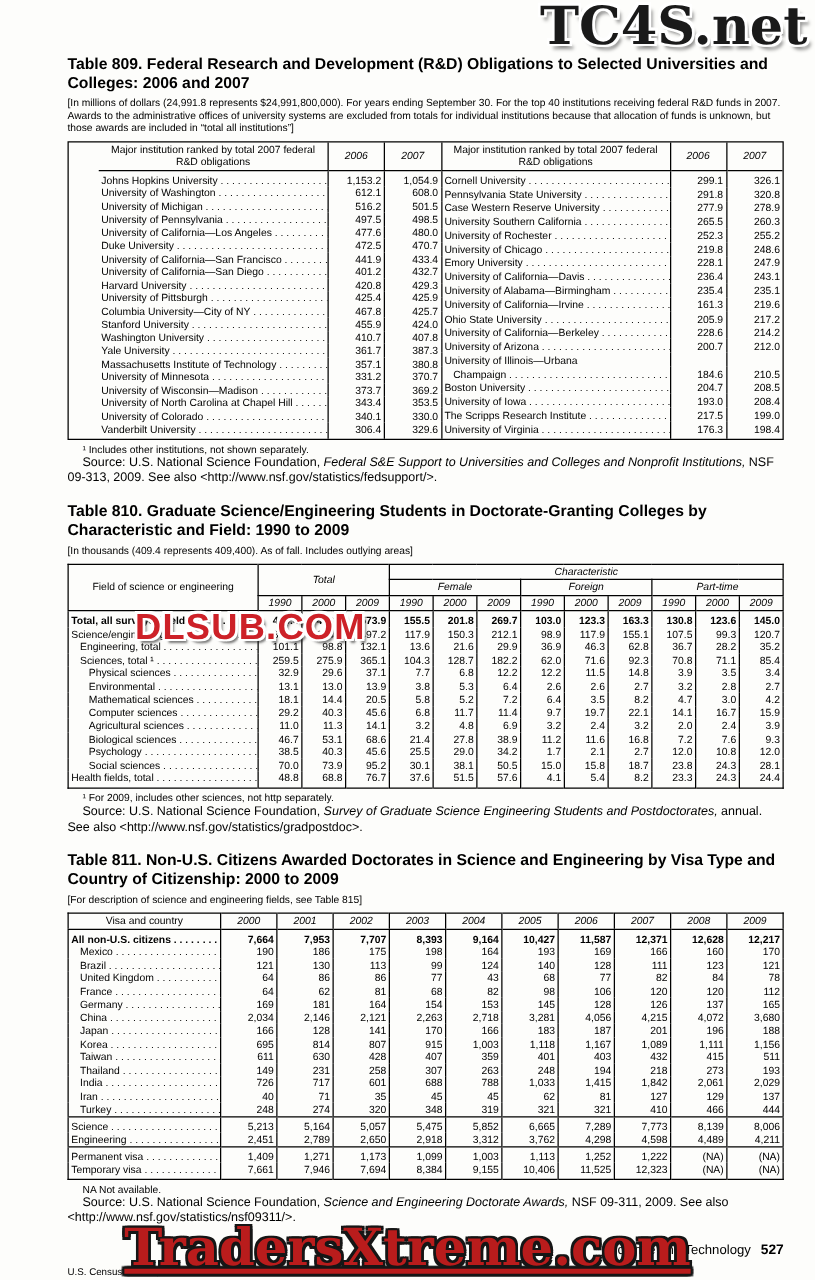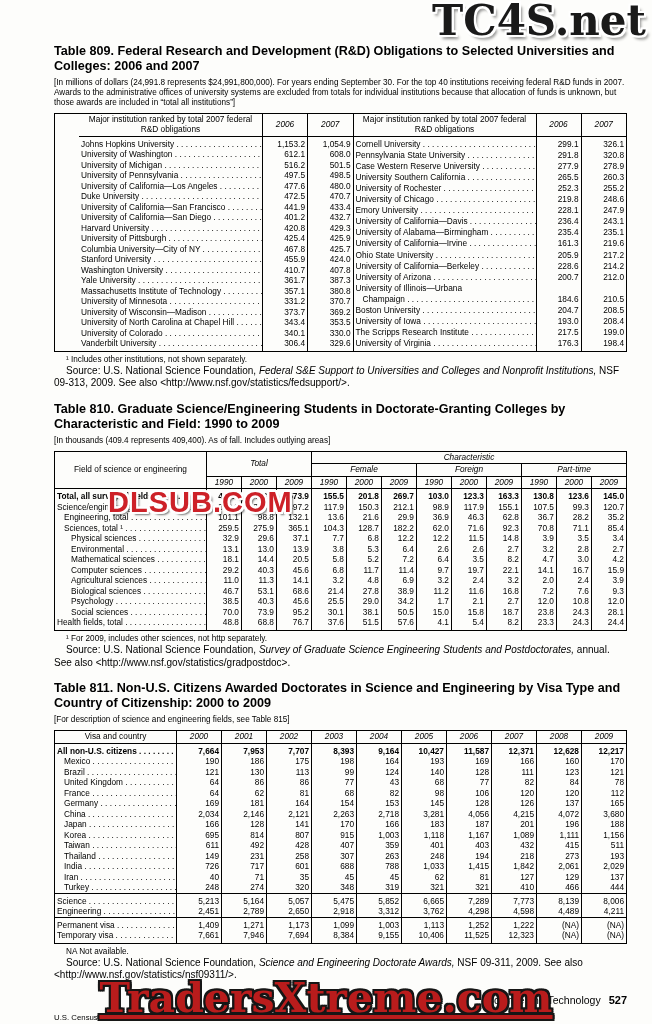--- a/index.html
+++ b/index.html
@@ -692,21 +692,21 @@
             <td class="num">1,003</td>
             <td class="num">1,118</td>
             <td class="num">1,167</td>
             <td class="num">1,089</td>
             <td class="num">1,111</td>
             <td class="num">1,156</td>
           </tr>
           <tr>
             <td class="stub i1"><span class="lbl">Taiwan</span><span class="dots"></span></td>
             <td class="num">611</td>
-            <td class="num">492</td>
+            <td class="num">630</td>
             <td class="num">428</td>
             <td class="num">407</td>
             <td class="num">359</td>
             <td class="num">401</td>
             <td class="num">403</td>
             <td class="num">432</td>
             <td class="num">415</td>
             <td class="num">511</td>
           </tr>
           <tr>

